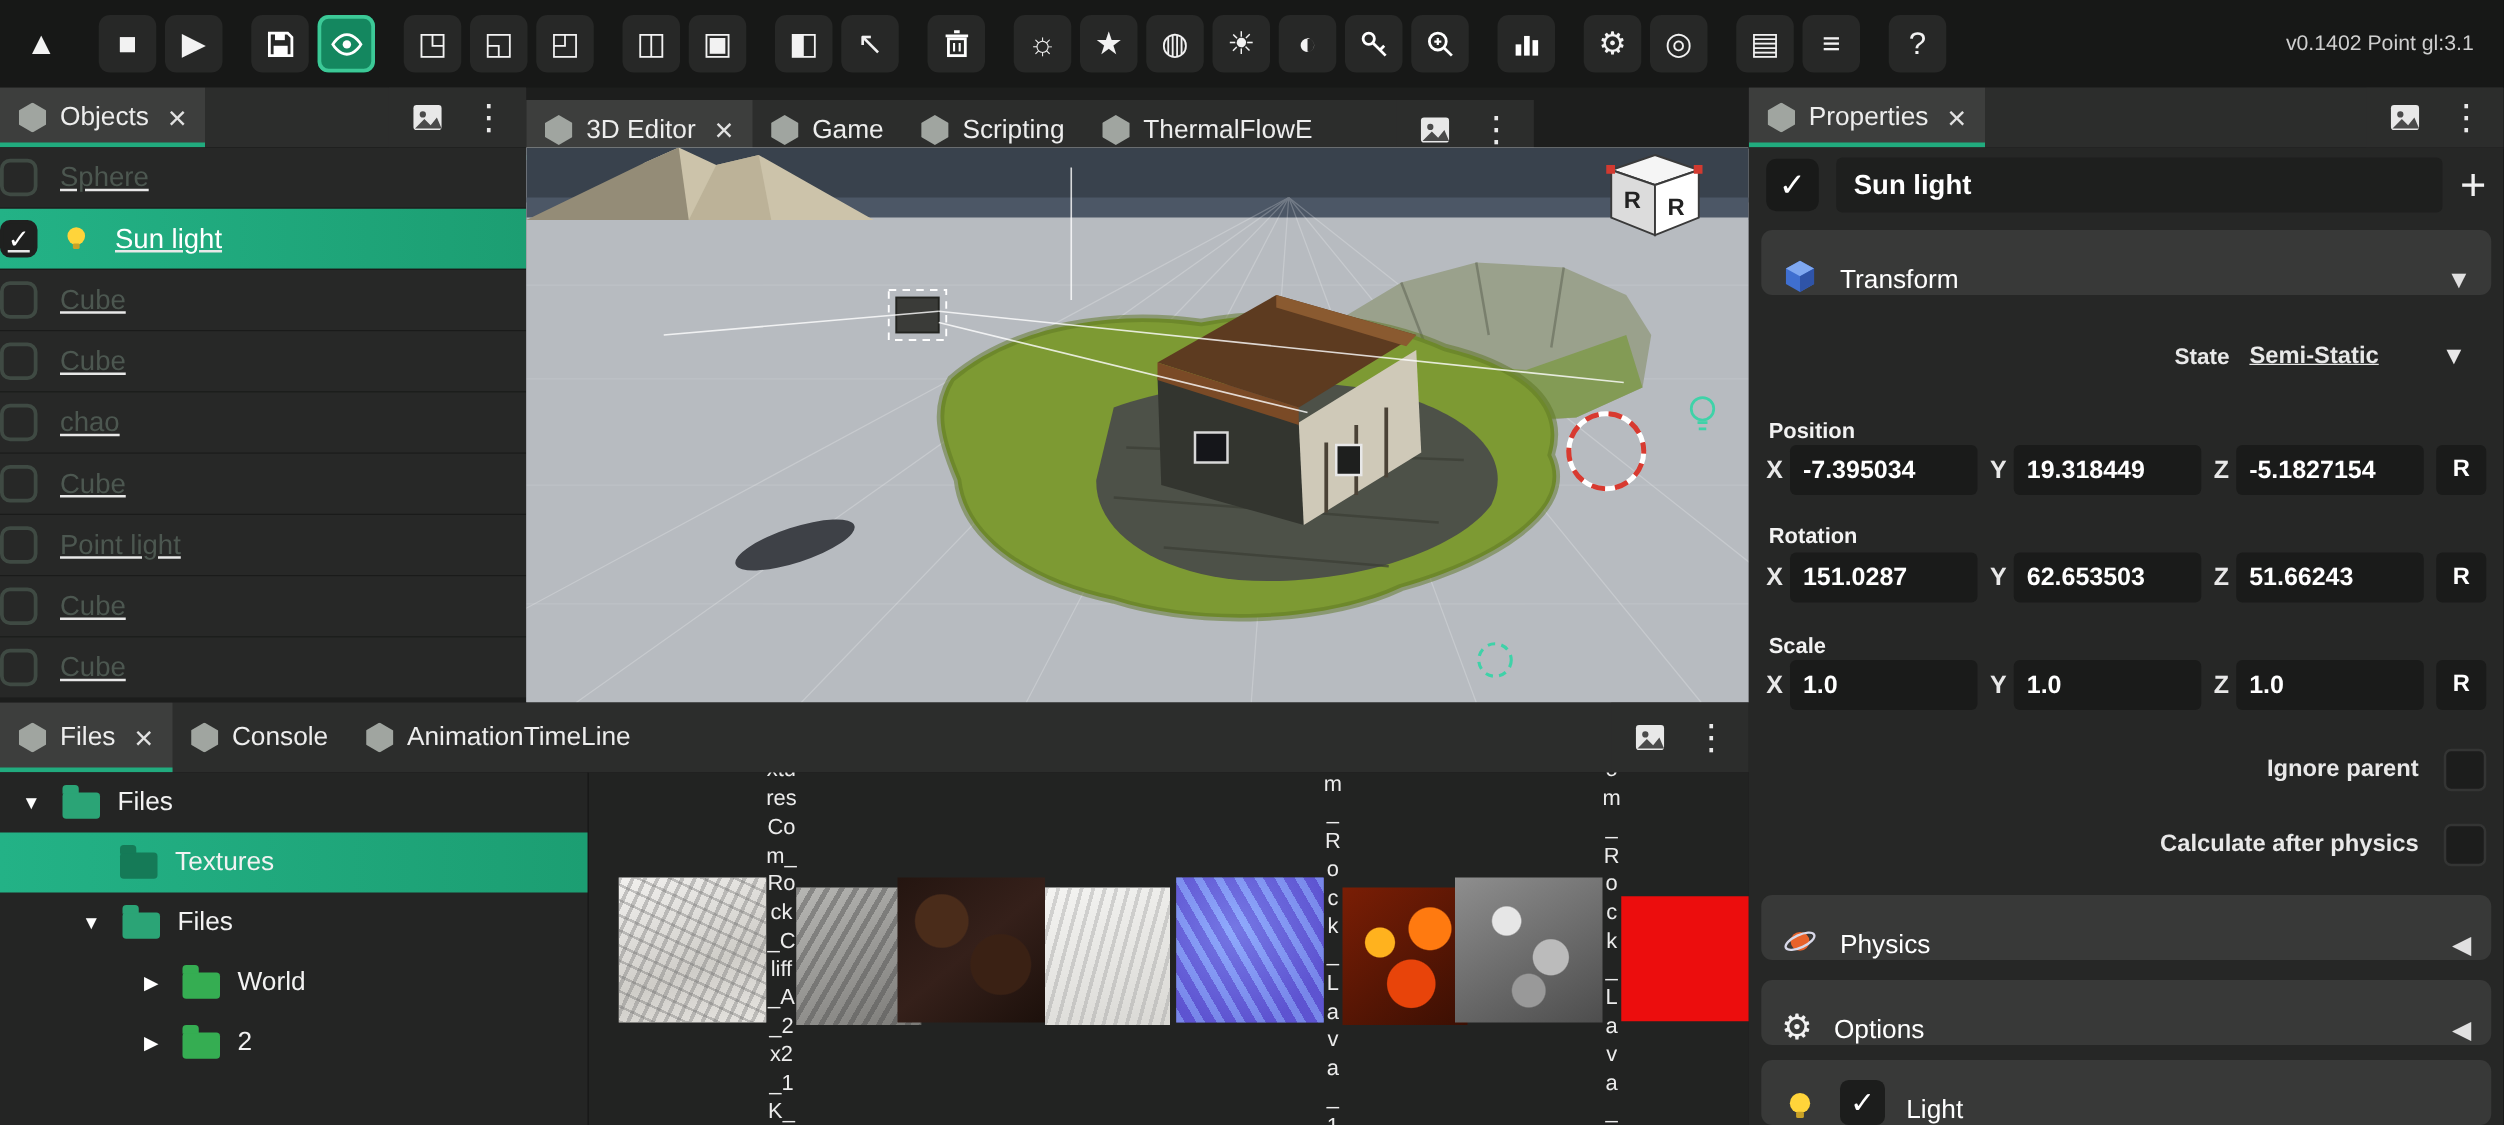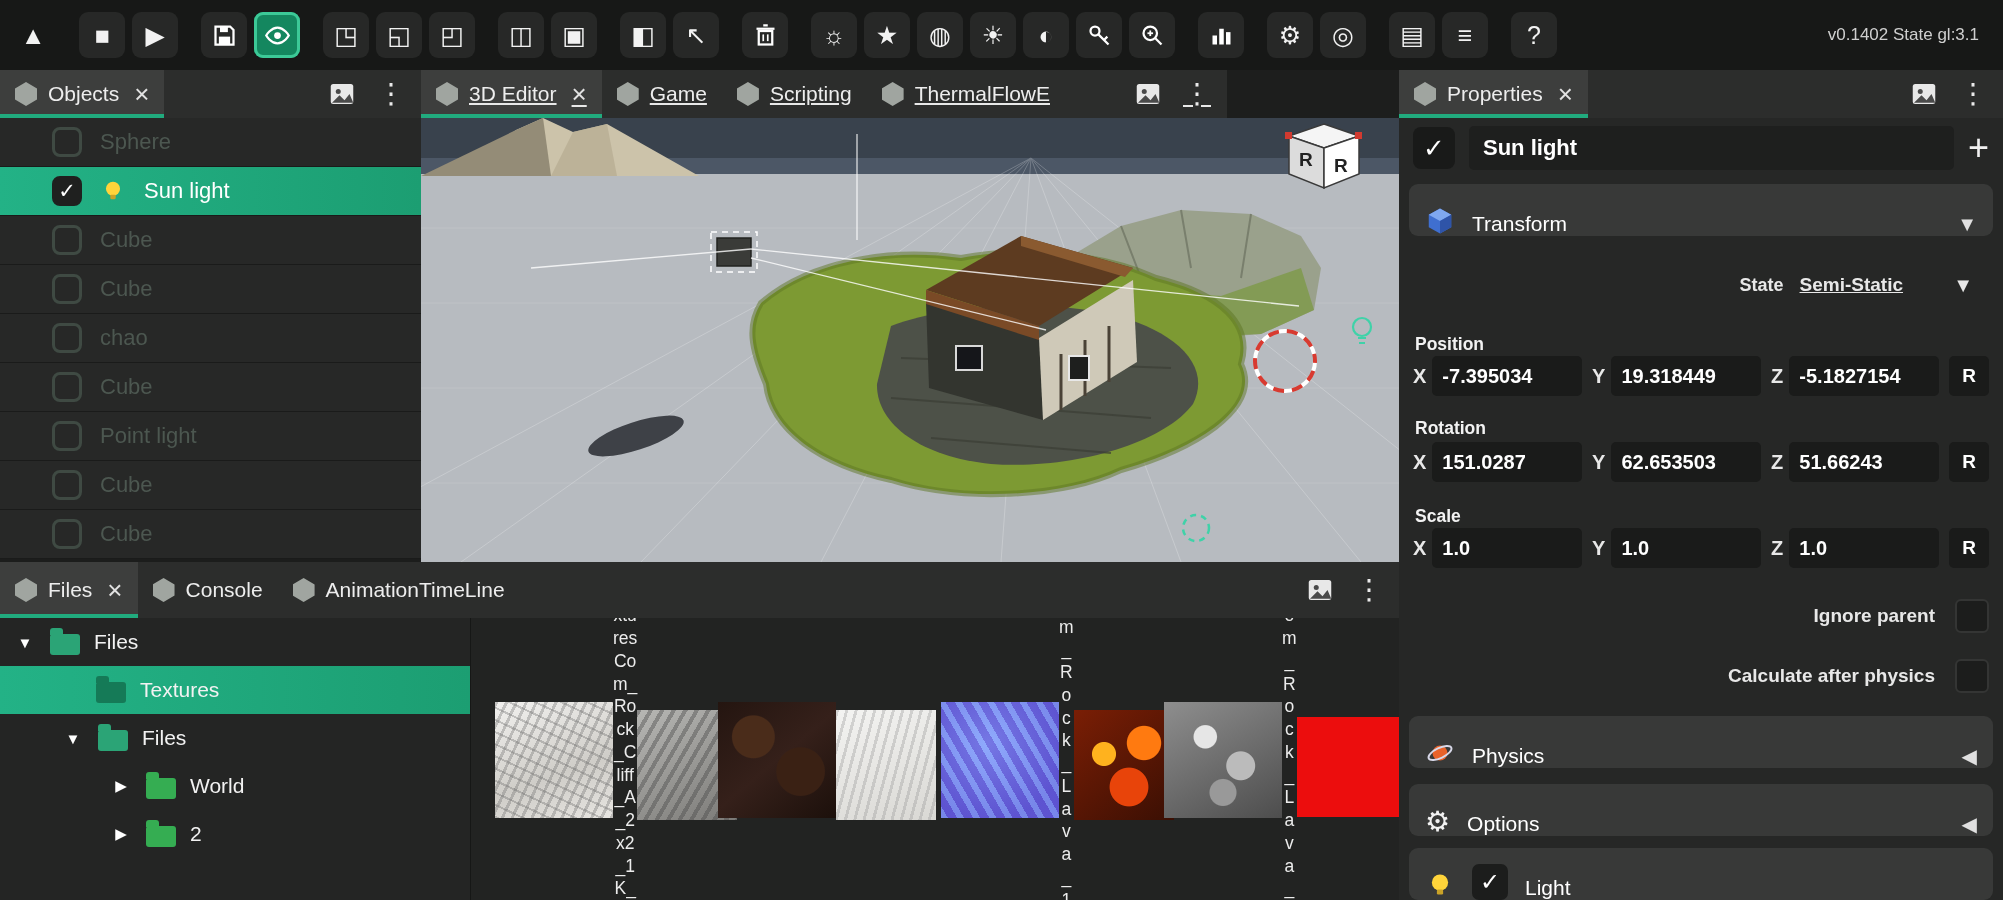--- a/index.html
+++ b/index.html
@@ -13,36 +13,36 @@
         justify-content:center;font-size:25px;color:#f2f2f2;flex:none;}
   .tbtn.nobg{background:transparent;}
   .tbtn.active{background:#14875f;box-shadow:inset 0 0 0 3px #3cc997;}
   .tbtn.gap{margin-left:16px;}
   .tbtn svg{width:27px;height:27px;display:block;}
   .version{margin-left:auto;color:#cfcfcf;font-size:17px;padding-right:14px;white-space:nowrap;}
 
   
   .strip{position:absolute;background:#2c2d2c;border-bottom:1px solid #141514;display:flex;align-items:stretch;overflow:hidden;}
   .strip-left  {left:0;   top:70px; width:421px; height:48px;}
-  .strip-center{left:421px;top:70px; width:806px; height:48px;text-decoration:underline;}
+  .strip-center{left:421px;top:80px; width:806px; height:48px;}
   .strip-right {left:1399px;top:70px;width:604px; height:48px;}
   .strip-bottom{left:0;   top:562px;width:1399px;height:56px;}
   .tab{display:flex;align-items:center;gap:11px;padding:0 15px;font-size:21px;color:#ededed;white-space:nowrap;}
   .tab.active{background:#3d3e3d;box-shadow:inset 0 -4px 0 #21ab7e;}
   .tab.trunc{max-width:170px;overflow:hidden;}
   .hex{width:22px;height:24px;background:#a0a5a0;clip-path:polygon(50% 0,100% 27%,100% 73%,50% 100%,0 73%,0 27%);flex:none;}
   .close{font-size:26px;color:#e2e2e2;margin-left:4px;line-height:1;}
   .strip-icons{margin-left:auto;display:flex;align-items:center;gap:20px;padding:0 16px;background:inherit;flex:none;}
   .img-icon svg{width:30px;height:30px;display:block;}
   .dots{font-size:28px;color:#eaeaea;line-height:1;}
 
   
   .objects{position:absolute;left:0;top:118px;width:421px;height:444px;background:#1c1d1c;overflow:hidden;}
-  .obj-row{height:49px;display:flex;align-items:center;gap:18px;padding-left:52px;background:#272827;
-           border-bottom:1px solid #1a1b1a;box-sizing:border-box;}
+  .obj-row{height:49px;display:flex;align-items:center;gap:18px;background:#272827;
+           border-bottom:1px solid #1a1b1a;box-sizing:border-box;text-decoration:underline;}
   .obj-check{width:30px;height:30px;border-radius:8px;flex:none;display:flex;align-items:center;
              justify-content:center;font-size:21px;color:#fff;border:3px solid #3f4a43;box-sizing:border-box;}
   .obj-label{font-size:22px;color:#4c5750;}
   .obj-row.selected{background:linear-gradient(90deg,#23b286,#1c9e72);}
   .obj-row.selected .obj-label{color:#fff;}
   .obj-row.selected .obj-check{background:#1f201f;border-color:#1f201f;}
   .bulb svg{width:26px;height:26px;display:block;}
 
   
   .viewport{position:absolute;left:421px;top:118px;width:978px;height:444px;background:#b7bbc0;overflow:hidden;}
@@ -182,21 +182,21 @@
           <rect x="4" y="12" width="4" height="8" fill="#fff"></rect>
           <rect x="10" y="6" width="4" height="14" fill="#fff"></rect>
           <rect x="16" y="9" width="4" height="11" fill="#fff"></rect>
         </svg>
     </div>
     <div class="tbtn gap" title="settings-icon">⚙</div>
     <div class="tbtn" title="engine-gear-icon">◎</div>
     <div class="tbtn gap" title="license-icon">▤</div>
     <div class="tbtn" title="logs-icon">≡</div>
     <div class="tbtn gap" title="help-icon">?</div>
-    <div class="version">v0.1402 State gl:3.1</div>
+    <div class="version">v0.1402 Point gl:3.1</div>
   </div>
 
   <div class="strip strip-left">
     <div class="tab active">
       <span class="hex"></span>
       <span>Objects</span>
       <span class="close">×</span>
     </div>
     <div class="strip-icons">
       <span class="img-icon">

